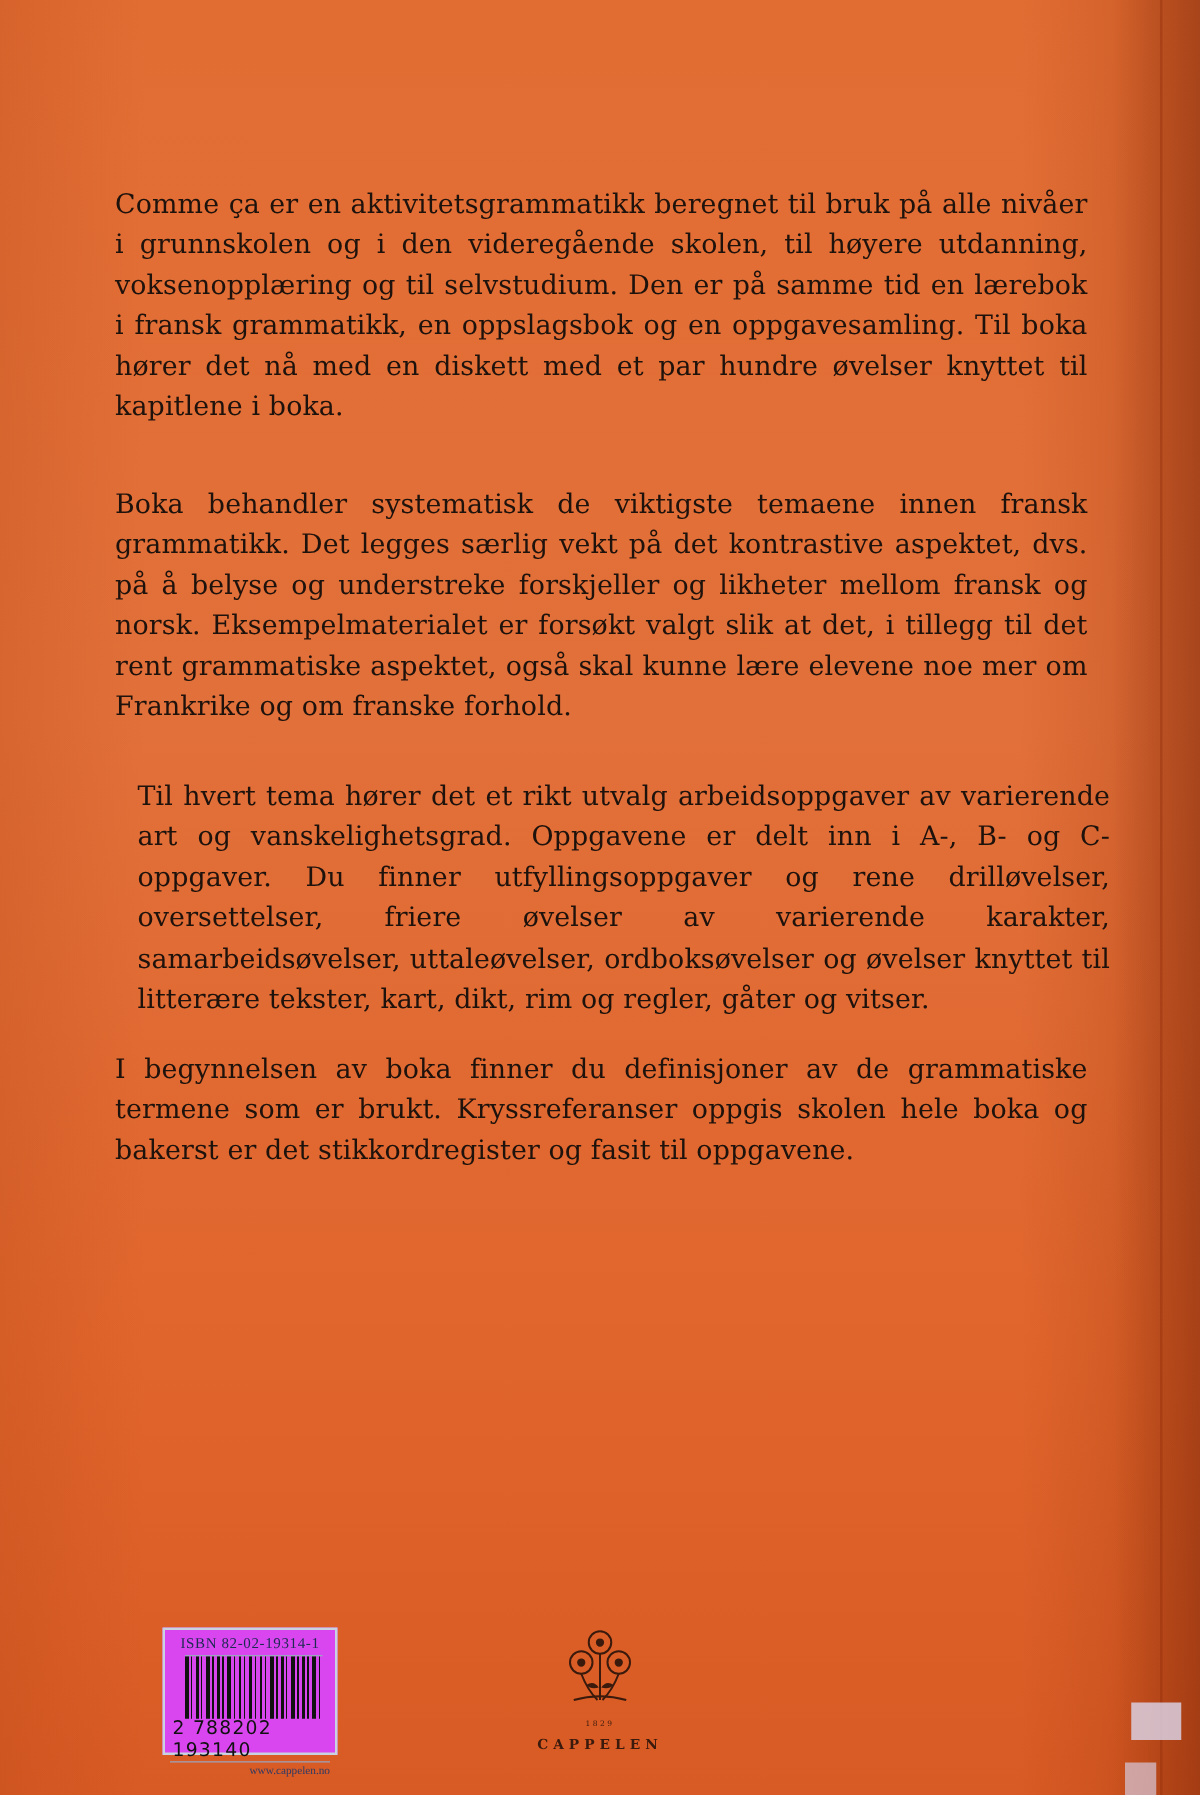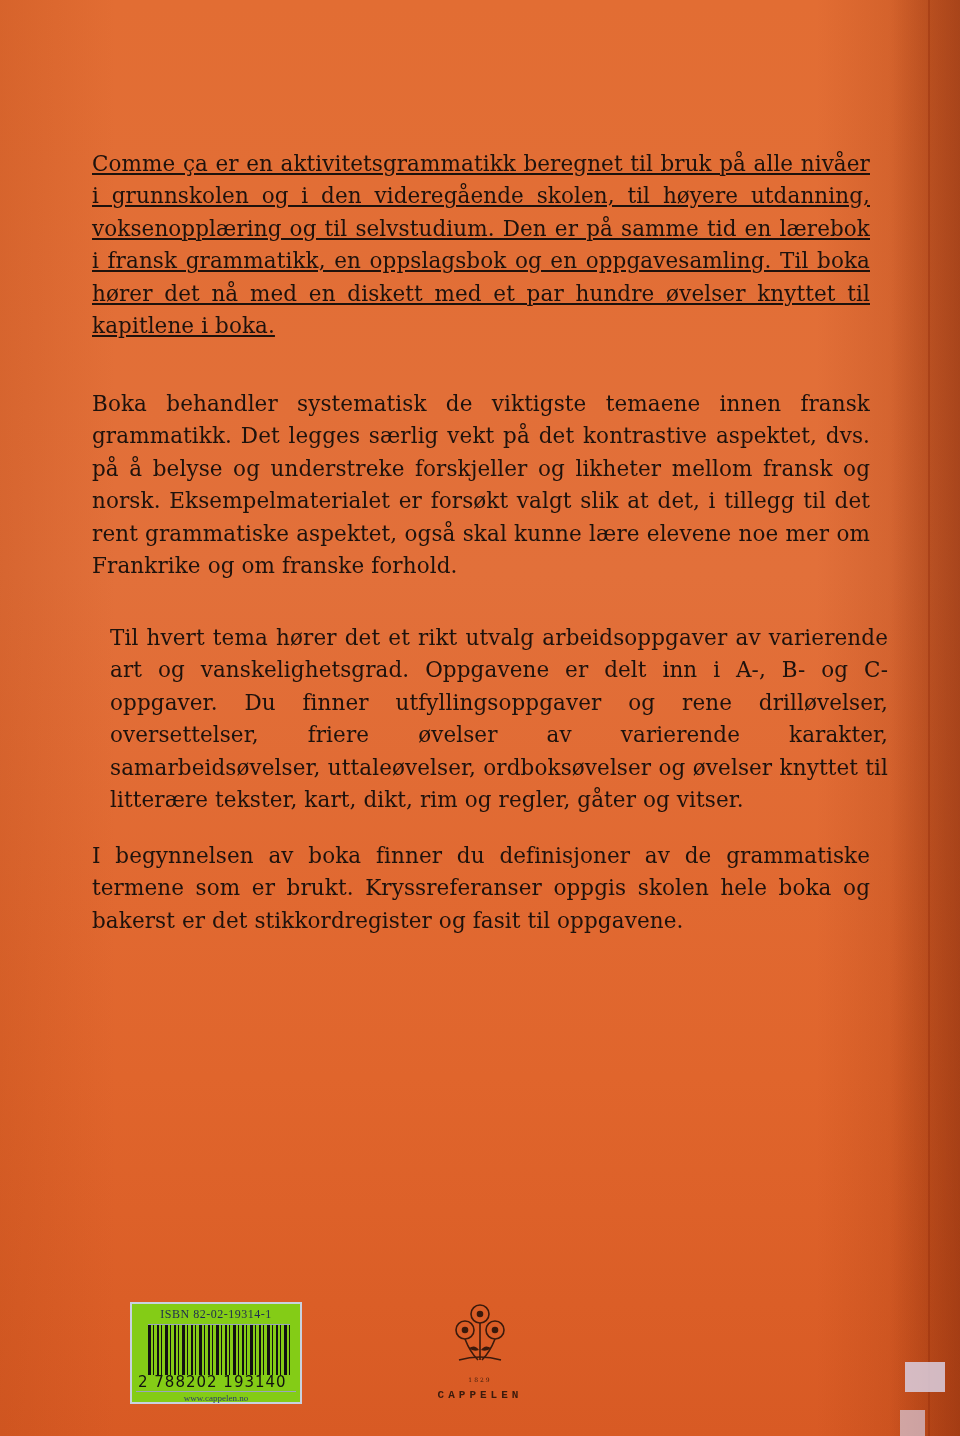--- a/index.html
+++ b/index.html
@@ -17,53 +17,53 @@
     }
     .spine-line {
       position: absolute; top: 0; right: 30px; width: 2px; height: 1436px;
       background: rgba(140,40,10,0.35);
     }
     .text-block {
       position: absolute; left: 92px; width: 778px;
       font-size: 21.5px; line-height: 32.5px; letter-spacing: 0.1px;
       text-align: justify;
     }
-    .p1 { top: 126px; text-decoration: underline; }
+    .p1 { top: 126px; }
     .p2 { top: 366px; }
     .p3 { top: 600px; margin-left: 18px; }
     .p4 { top: 818px; }
     .barcode-label {
-      position: absolute; left: 130px; top: 1302px; width: 172px; height: 102px;
-      background: #84cc16; border: 2px solid #c9d2e0;
+      position: absolute; left: 130px; top: 1302px; width: 140px; height: 102px;
+      background: #d946ef; border: 2px solid #c9d2e0;
       box-sizing: border-box; font-family: "Liberation Serif", serif;
     }
     .isbn {
       text-align: center; font-size: 12px; color: #1d2a52; margin-top: 3px;
       letter-spacing: 0.5px;
     }
     .bars {
       margin: 2px 10px 0 16px; height: 50px; border-top: 1px solid #9aa6bf;
       background: repeating-linear-gradient(90deg,
         #111 0 3px, transparent 3px 5px, #111 5px 6px, transparent 6px 9px,
         #111 9px 11px, transparent 11px 13px, #111 13px 14px, transparent 14px 17px);
     }
     .ean {
       font-family: "DejaVu Sans", sans-serif; font-size: 15px; color: #111;
       margin: -2px 0 0 6px; letter-spacing: 1px;
     }
     .web {
-      text-align: center; font-size: 9px; color: #2d3b66; border-top: 1px solid #9aa6bf;
+      text-align: right; font-size: 9px; color: #2d3b66; border-top: 1px solid #9aa6bf;
       padding-top: 1px; margin: 0 4px;
     }
     .publisher {
       position: absolute; left: 425px; top: 1300px; width: 110px; text-align: center;
       color: #3a1a0c;
     }
     .year { font-size: 6px; letter-spacing: 2px; margin-top: 2px; }
-    .pub-name { font-size: 11px; letter-spacing: 4px; margin-top: 6px; font-weight: bold; font-family: Liberation Mono, monospace; }
+    .pub-name { font-size: 11px; letter-spacing: 4px; margin-top: 6px; font-weight: bold; }
     .tape {
       position: absolute; left: 905px; top: 1362px; width: 40px; height: 30px;
       background: #d9cfe0; opacity: 0.85;
     }
     .tape2 {
       position: absolute; left: 900px; top: 1410px; width: 25px; height: 26px;
       background: #d6c9dc; opacity: 0.7;
     }
   </style>
 </head>

